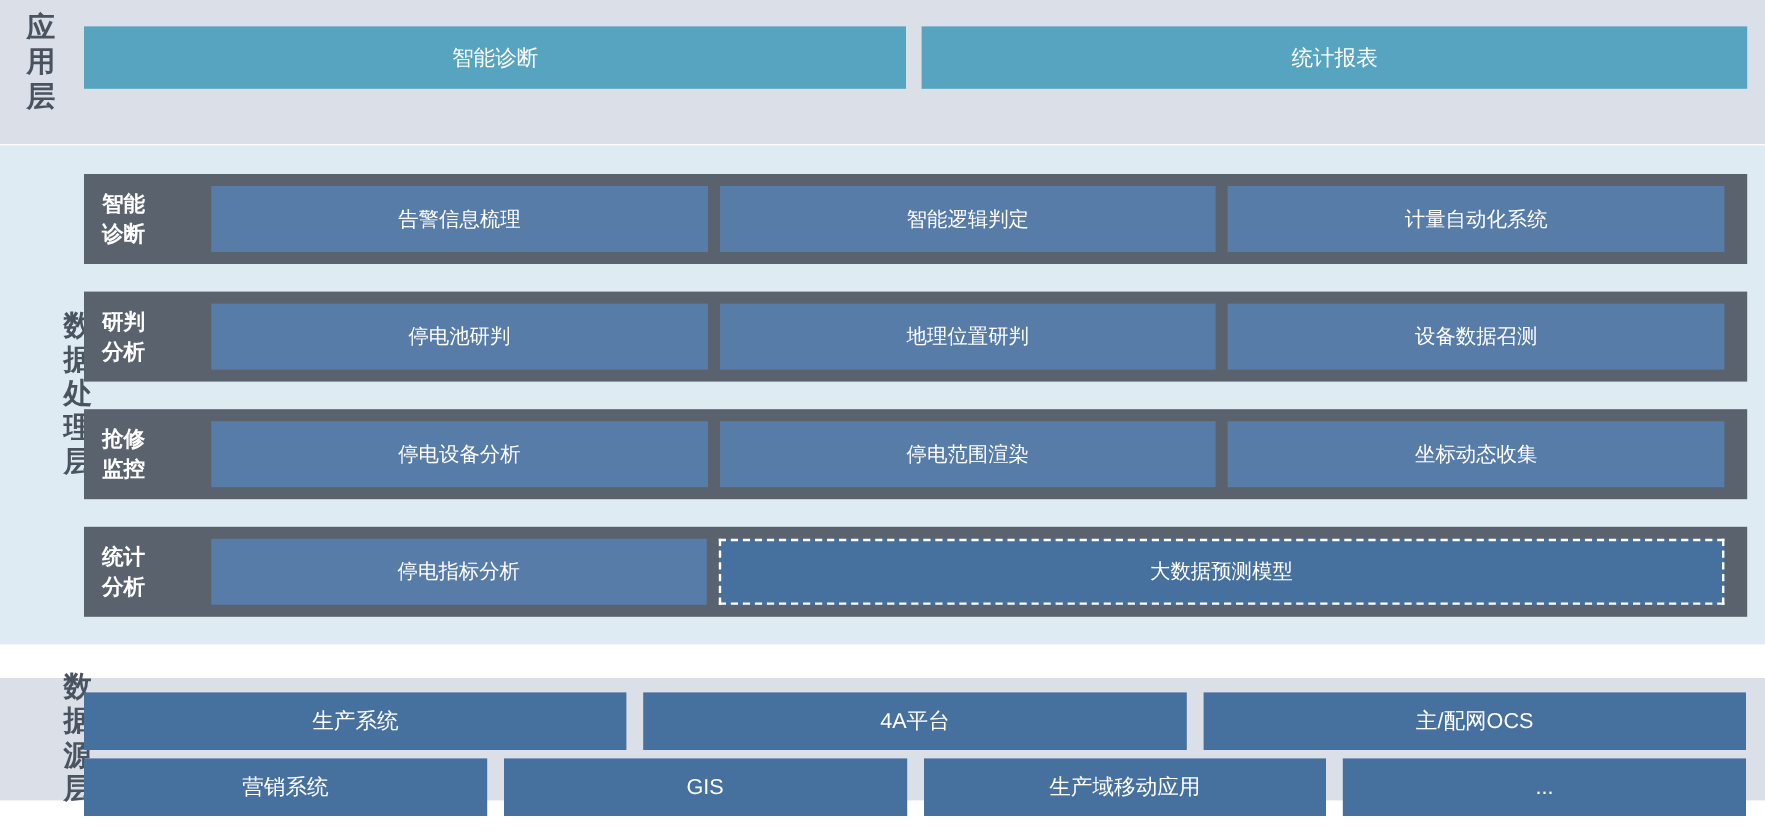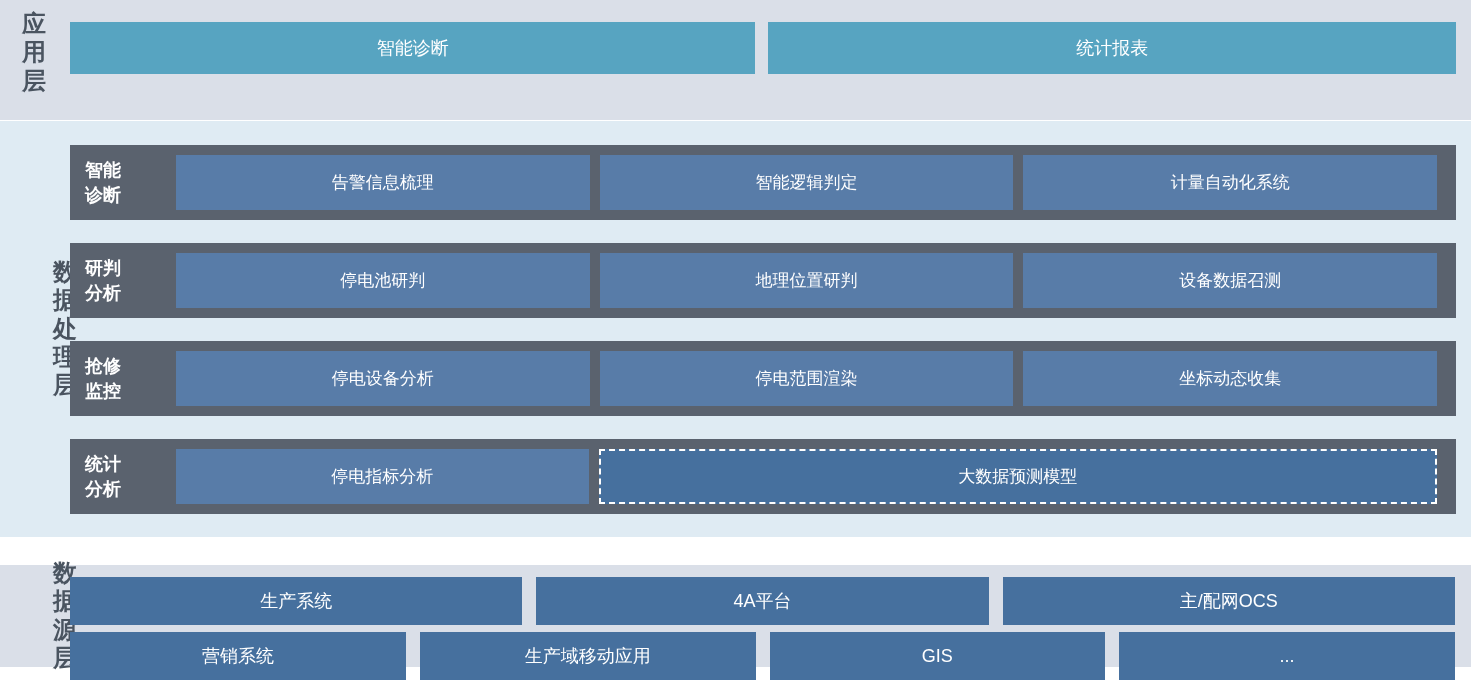--- a/index.html
+++ b/index.html
@@ -116,20 +116,20 @@
   <section class="band band-src">
     <div class="vlabel vlabel-mid">数据源层</div>
     <div class="src-rows">
       <div class="src-row">
         <div class="box box-dark">生产系统</div>
         <div class="box box-dark">4A平台</div>
         <div class="box box-dark">主/配网OCS</div>
       </div>
       <div class="src-row">
         <div class="box box-dark">营销系统</div>
+        <div class="box box-dark">GIS</div>
         <div class="box box-dark">生产域移动应用</div>
-        <div class="box box-dark">GIS</div>
         <div class="box box-dark">...</div>
       </div>
     </div>
   </section>
 
 </div>
 
 </body></html>

